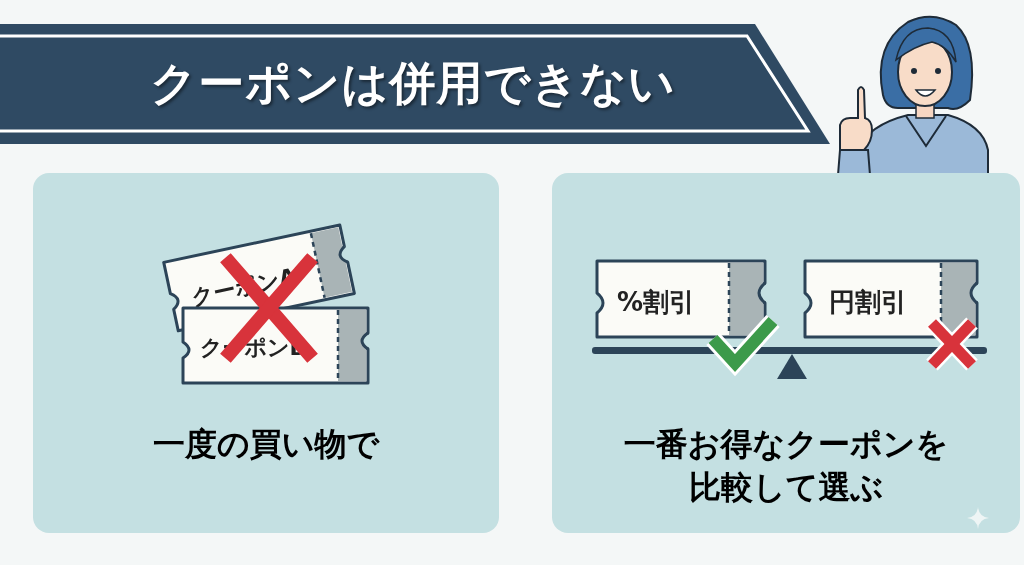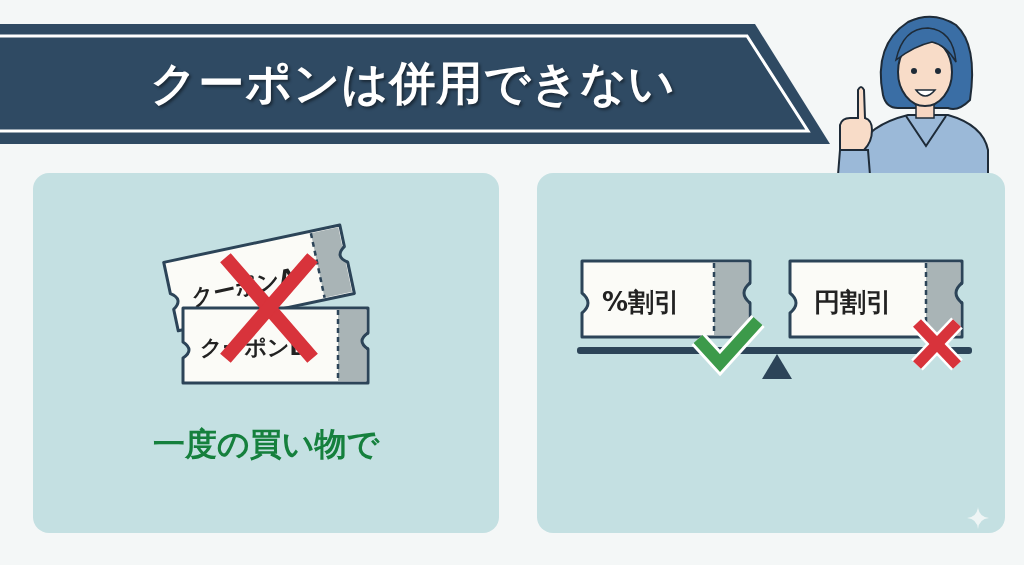--- a/index.html
+++ b/index.html
@@ -8,23 +8,23 @@
 
   .banner { position: absolute; left: 0; top: 24px; width: 835px; height: 120px; }
   .banner svg { position: absolute; left: 0; top: 0; }
   .banner-title { position: absolute; left: 0; top: 0; width: 810px; height: 120px; display: flex; align-items: center; justify-content: center; padding-left: 16px; color: #ffffff; font-weight: bold; font-size: 46px; letter-spacing: 1px; text-shadow: 2px 2px 3px rgba(0,0,0,0.45); }
   .banner-title span { transform: translateX(0px); }
 
   .character { position: absolute; left: 828px; top: 0; width: 170px; height: 175px; }
 
   .panel { position: absolute; top: 173px; height: 360px; background: #c4e0e2; border-radius: 16px; }
   .panel-left { left: 33px; width: 466px; }
-  .panel-right { left: 537px; width: 468px; }
+  .panel-right { left: 552px; width: 468px; }
 
-  .caption { position: absolute; left: 0; right: 0; top: 250px; text-align: center; font-weight: bold; font-size: 32px; line-height: 43px; color: #15803d; }
+  .caption { position: absolute; left: 0; right: 0; top: 250px; text-align: center; font-weight: bold; font-size: 32px; line-height: 43px; color: #000000; }
   .caption div { white-space: nowrap; }
 
   .illus { position: absolute; }
   .sparkle { position: absolute; left: 967px; top: 507px; width: 22px; height: 22px; }
 </style>
 </head>
 <body>
 
 <div class="banner">
   <svg width="835" height="120" viewBox="0 0 835 120">
@@ -120,19 +120,23 @@
       </g>
 
       <g>
         <line x1="345" y1="70" x2="385" y2="112" stroke="#ffffff" stroke-width="16"></line>
         <line x1="385" y1="70" x2="345" y2="112" stroke="#ffffff" stroke-width="16"></line>
         <line x1="345" y1="70" x2="385" y2="112" stroke="#d8333b" stroke-width="11"></line>
         <line x1="385" y1="70" x2="345" y2="112" stroke="#d8333b" stroke-width="11"></line>
       </g>
     </svg>
   </div>
+  <div class="caption">
+    <div>一番お得なクーポンを</div>
+    <div>比較して選ぶ</div>
+  </div>
 </div>
 
 <div class="sparkle">
   <svg width="22" height="22" viewBox="0 0 22 22">
     <path d="M11,0 Q12,10 22,11 Q12,12 11,22 Q10,12 0,11 Q10,10 11,0 Z" fill="#eef5f5"></path>
   </svg>
 </div>
 
 </body></html>

